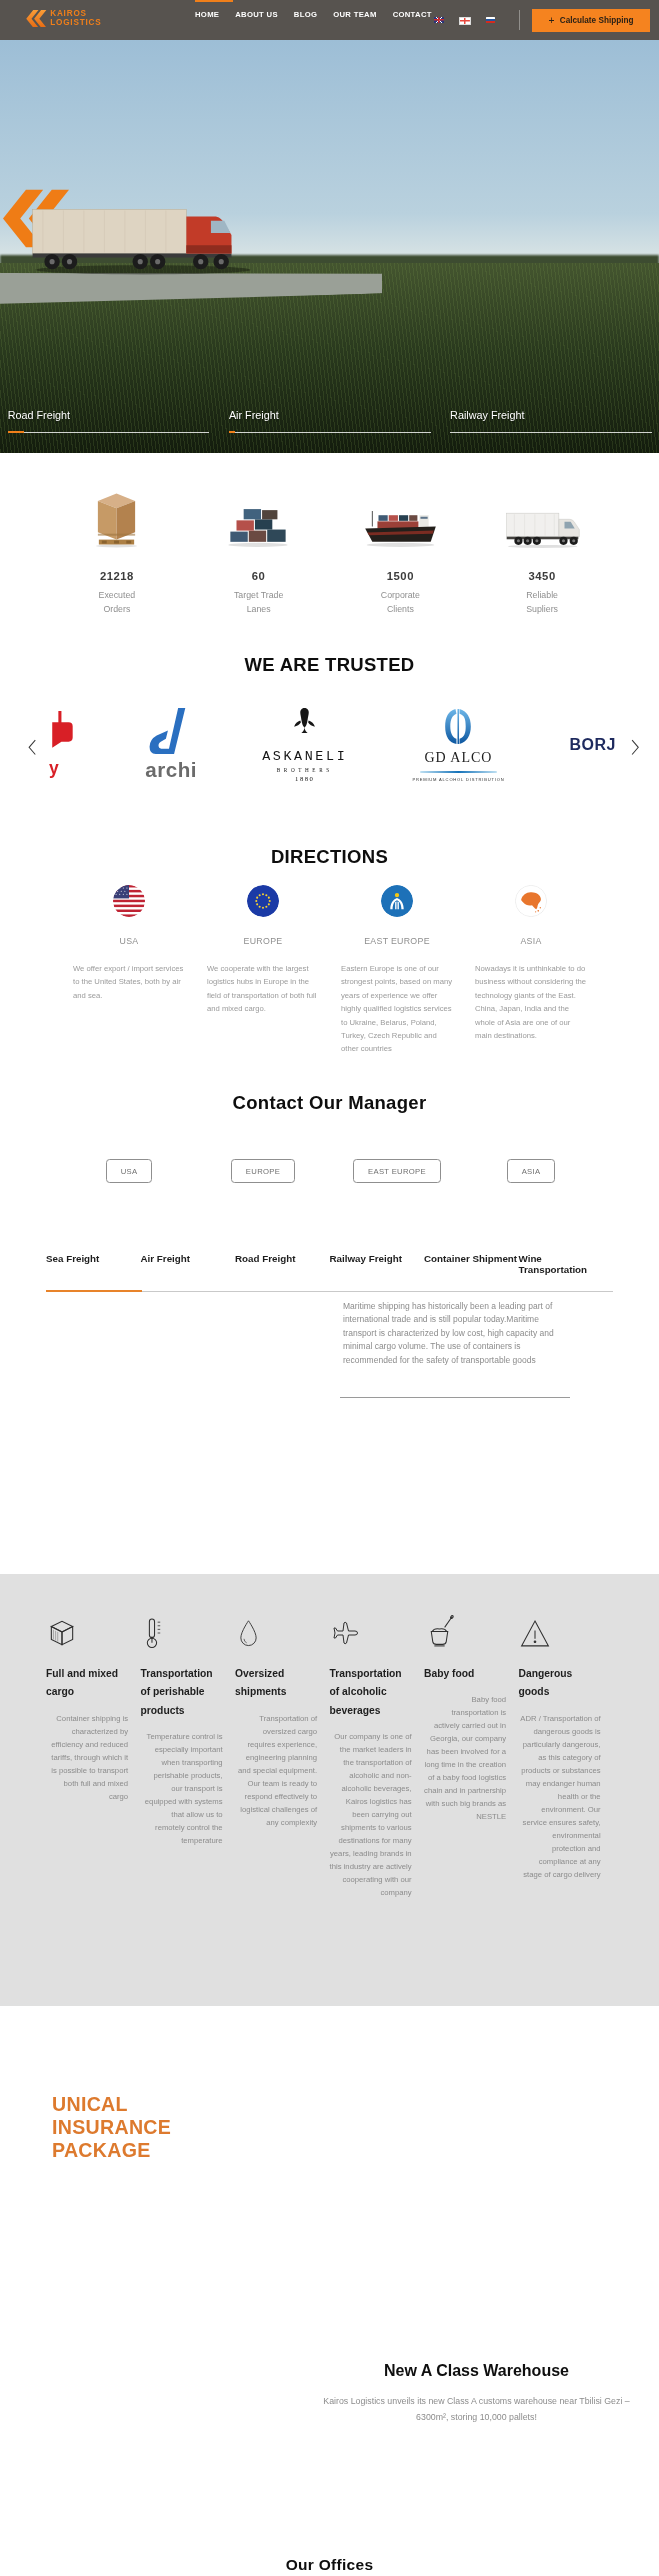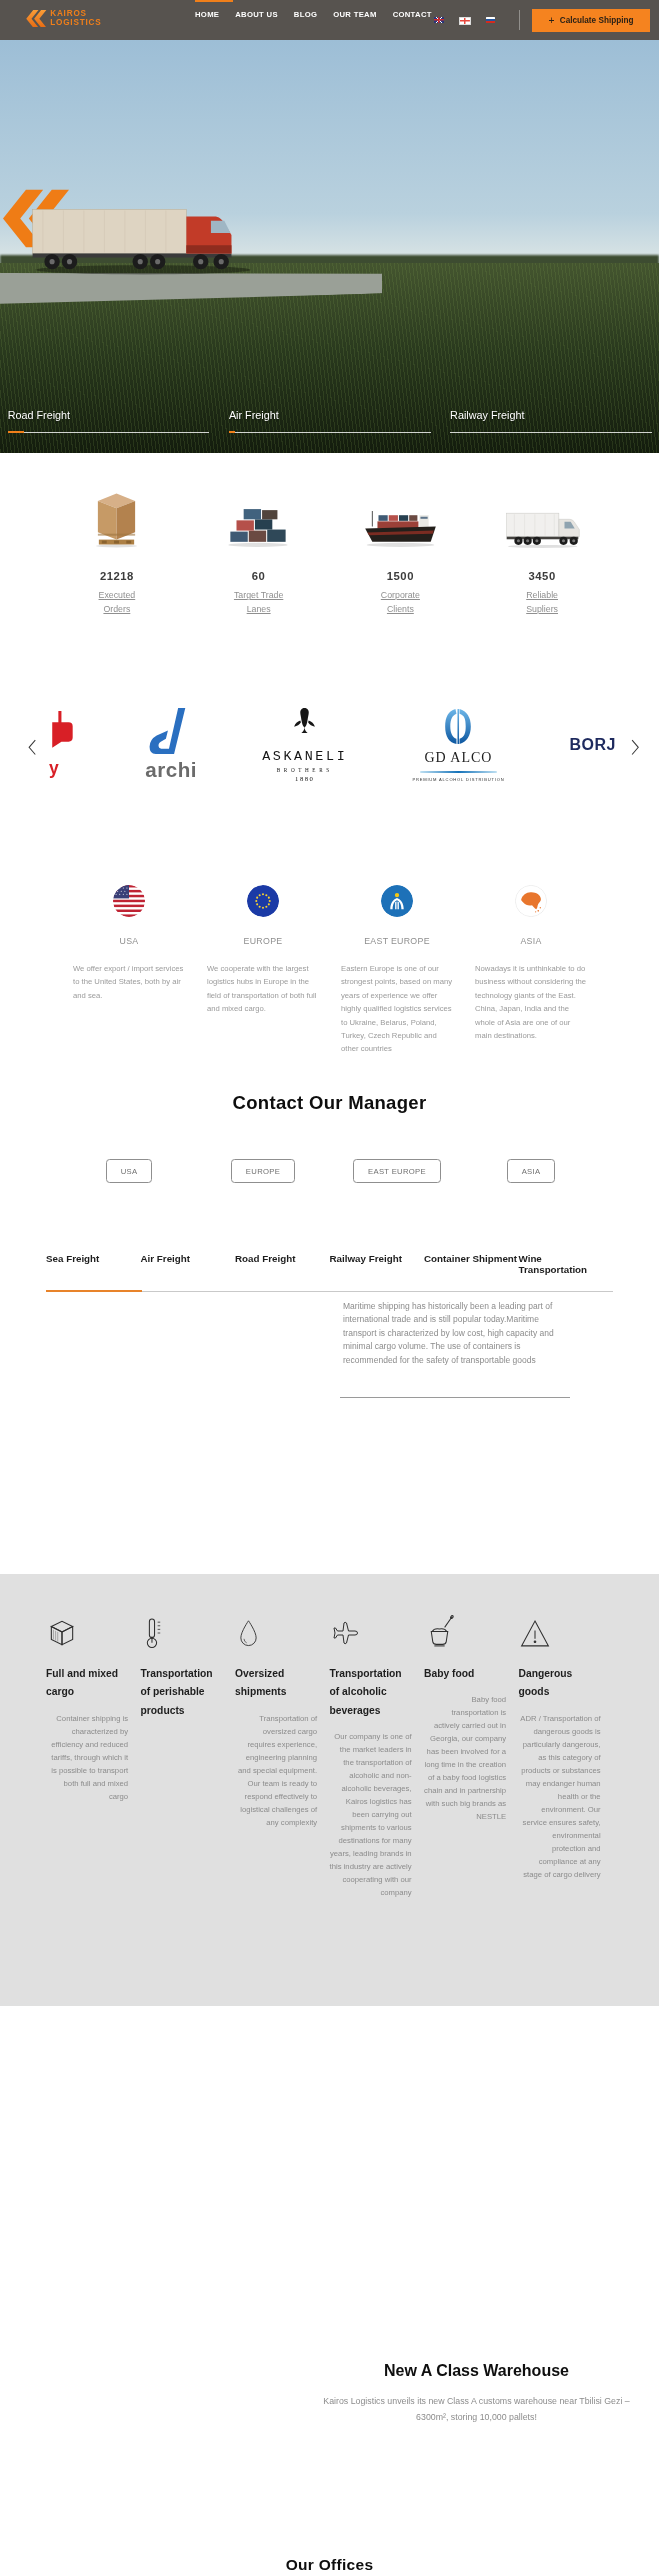--- a/index.html
+++ b/index.html
@@ -54,21 +54,21 @@
   .hero-slide .bar::before{content:"";position:absolute;left:0;top:-0.5px;height:2.1px;background:#f07f1a;}
   .hero-slide.s1 .bar::before{width:16.5px;}
   .hero-slide.s2 .bar::before{width:6.2px;}
   .hero-slide.s3 .bar::before{width:0;}
 
   
   .stats{position:absolute;top:482px;left:46px;width:567px;display:flex;}
   .stat{flex:1;text-align:center;}
   .stat-icon{height:67px;display:flex;align-items:flex-end;justify-content:center;}
   .stat-value{margin-top:20.6px;font-size:11.3px;font-weight:700;color:#3c3c3c;letter-spacing:0.5px;}
-  .stat-label{margin-top:6.7px;font-size:8.8px;color:#8f8f8f;line-height:14px;text-decoration:underline;}
+  .stat-label{margin-top:6.7px;font-size:8.8px;color:#8f8f8f;line-height:14px;}
 
   
   .sec-title{position:absolute;left:0;width:659px;text-align:center;font-size:18.5px;font-weight:700;
     color:#0e0e0e;letter-spacing:0.3px;}
   .trusted-title{top:654px;}
   .carousel-arrow{position:absolute;top:737px;cursor:pointer;}
   .arrow-left{left:26px;} .arrow-right{right:17.5px;}
   .logos-row{position:absolute;top:698px;left:49px;width:567px;height:93px;
     display:flex;align-items:center;justify-content:space-between;}
   .brand{display:flex;flex-direction:column;align-items:center;}
@@ -317,20 +317,21 @@
         </svg>
       </div>
       <div class="stat-value">3450</div>
       <div class="stat-label">
         <div>Reliable</div>
           <div>Supliers</div>
       </div>
     </div>
   </div>
 
+  <div class="sec-title trusted-title">WE ARE TRUSTED</div>
   <div class="carousel-arrow arrow-left">
     <svg width="12.4" height="20.6" viewBox="0 0 24 40">
         <polyline points="18,6 6,20 18,34" fill="none" stroke="#3a3a3a" stroke-width="2"></polyline>
       </svg>
   </div>
   <div class="carousel-arrow arrow-right">
     <svg width="12.4" height="20.6" viewBox="0 0 24 40">
         <polyline points="6,6 18,20 6,34" fill="none" stroke="#3a3a3a" stroke-width="2"></polyline>
       </svg>
   </div>
@@ -373,20 +374,21 @@
       </svg>
       <div class="gd1 serif">GD ALCO</div>
       <div class="gd-bar"></div>
       <div class="gd2">PREMIUM ALCOHOL DISTRIBUTION</div>
     </div>
     <div class="brand brand-borjomi">
       <div class="btxt">BORJ</div>
     </div>
   </div>
 
+  <div class="sec-title dir-title">DIRECTIONS</div>
   <div class="dir-grid">
     <div class="dir-col">
       <div class="dir-circle">
         <svg width="32" height="32" viewBox="0 0 62 62">
           <clipPath id="c1">
               <circle cx="31" cy="31" r="31"></circle>
             </clipPath>
           <g clip-path="url(#c1)">
             <rect width="62" height="62" fill="#fff"></rect>
             <g fill="#bf2333">
@@ -528,20 +530,21 @@
               <line x1="21" y1="38" x2="21" y2="50"></line>
             <g stroke-width="1.5">
                 <line x1="32" y1="10" x2="37" y2="10"></line>
                 <line x1="32" y1="17" x2="37" y2="17"></line>
                 <line x1="32" y1="24" x2="37" y2="24"></line>
                 <line x1="32" y1="31" x2="37" y2="31"></line>
               </g>
           </svg>
         </div>
         <div class="svc-title">Transportation of perishable products</div>
+        <div class="svc-desc">Temperature control is especially important when transporting perishable products, our transport is equipped with systems that allow us to remotely control the temperature</div>
       </div>
       <div class="svc">
         <div class="svc-icon">
           <svg width="27" height="33" viewBox="0 0 60 64" fill="none" stroke="#2e2e2e" stroke-width="2">
             <path d="M30,6 C30,6 13,30 13,44 a17,17 0 0 0 34,0 C47,30 30,6 30,6 Z"></path>
             <path d="M20,46 a10,10 0 0 0 6,9" stroke-width="1.5"></path>
           </svg>
         </div>
         <div class="svc-title">Oversized shipments</div>
         <div class="svc-desc">Transportation of oversized cargo requires experience, engineering planning and special equipment. Our team is ready to respond effectively to logistical challenges of any complexity</div>
@@ -577,20 +580,25 @@
               <line x1="31" y1="24" x2="31" y2="40"></line>
               <circle cx="31" cy="46" r="1.6" fill="#2e2e2e"></circle>
           </svg>
         </div>
         <div class="svc-title">Dangerous goods</div>
         <div class="svc-desc">ADR / Transportation of dangerous goods is particularly dangerous, as this category of products or substances may endanger human health or the environment. Our service ensures safety, environmental protection and compliance at any stage of cargo delivery</div>
       </div>
     </div>
   </div>
 
+  <div class="insurance">
+    <div>UNICAL</div>
+    <div>INSURANCE</div>
+    <div>PACKAGE</div>
+  </div>
 
   <div class="warehouse">
     <div class="wh-title">New A Class Warehouse</div>
     <div class="wh-text">Kairos Logistics unveils its new Class A customs warehouse near Tbilisi Gezi – 6300m², storing 10,000 pallets!</div>
   </div>
 
   <div class="sec-title offices-title">Our Offices</div>
 
 </div>
 

